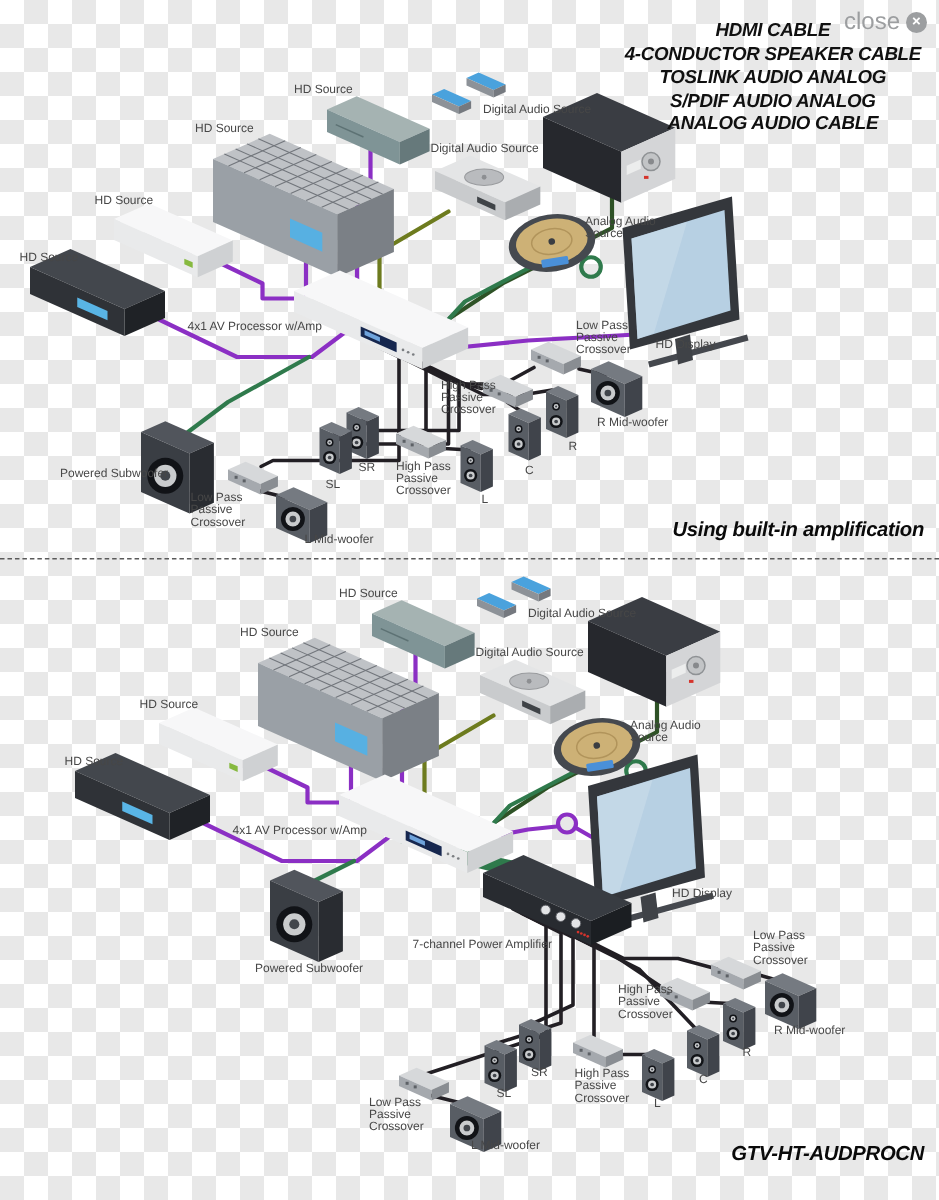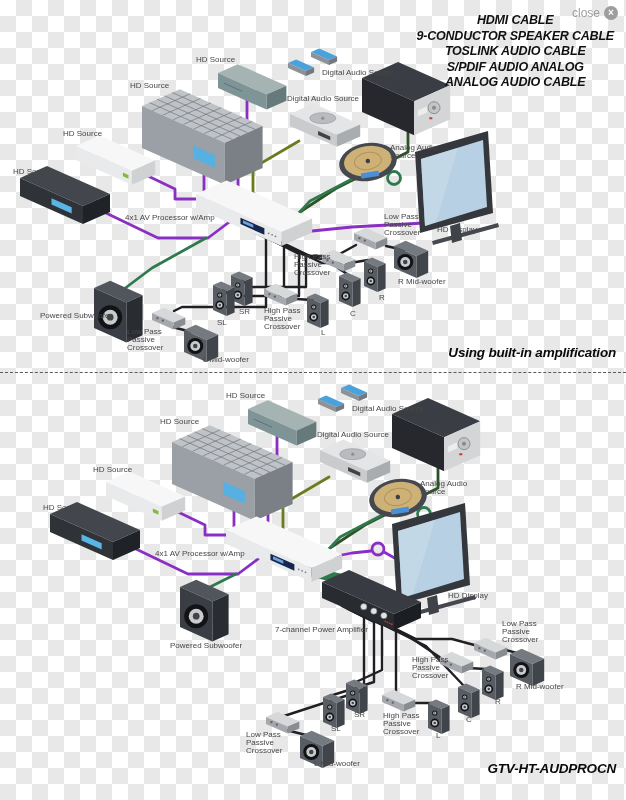--- a/index.html
+++ b/index.html
@@ -13,21 +13,21 @@
     background-size:32px 32px;
     background-position:0 0,16px 16px;
   }
   svg{position:absolute;left:0;top:0;}
   .logo{position:absolute;left:22px;top:10px;display:flex;align-items:flex-start;}
   .logo .brand{font-size:32px;font-weight:bold;color:#6b6d70;letter-spacing:-1.5px;line-height:34px;}
   .logo .badge{display:inline-block;margin-left:3px;margin-top:2px;background:#7a7c7f;color:#fff;
     font-weight:bold;font-size:23px;line-height:29px;padding:0 5px;border-radius:7px;}
   .logo .reg{font-size:8px;color:#8a8c8f;align-self:flex-end;margin-left:2px;margin-bottom:2px;}
   .close-btn{position:absolute;right:8px;top:6px;display:flex;align-items:center;gap:4px;cursor:pointer;}
-  .close-btn .close-word{font-size:12px;color:#9c9ea0;}
+  .close-btn .close-word{font-size:16px;color:#9c9ea0;}
   .close-btn .close-circle{display:inline-block;width:14px;height:14px;border-radius:50%;
     background:#9c9ea0;color:#fff;font-size:10px;font-weight:bold;line-height:14px;text-align:center;}
   .legend{position:absolute;right:12px;top:26px;}
   .legend-row{display:flex;align-items:center;justify-content:flex-end;gap:7px;margin-bottom:7.5px;height:8px;flex-direction:column;}
   .legend-label{font-size:12.5px;font-weight:bold;font-style:italic;color:#101010;letter-spacing:-0.2px;white-space:nowrap;}
   .legend-swatch{display:inline-block;width:45px;height:8px;background:#888;}
   .caption{position:absolute;right:10px;font-size:13.5px;font-weight:bold;font-style:italic;color:#0a0a0a;
     letter-spacing:-0.2px;white-space:nowrap;}
   .caption-1{top:345px;}
   .caption-2{top:740px;}
@@ -559,25 +559,25 @@
     <span class="close-word">close</span>
     <span class="close-circle">×</span>
   </div>
 
   <div class="legend">
     <div class="legend-row">
       <span class="legend-label">HDMI CABLE</span>
       <span class="legend-swatch" style="background: rgb(139, 47, 196);"></span>
     </div>
     <div class="legend-row">
-      <span class="legend-label">9-CONDUCTOR SPEAKER CABLE</span>
+      <span class="legend-label">4-CONDUCTOR SPEAKER CABLE</span>
       <span class="legend-swatch" style="background: rgb(34, 31, 36);"></span>
     </div>
     <div class="legend-row">
-      <span class="legend-label">TOSLINK AUDIO CABLE</span>
+      <span class="legend-label">TOSLINK AUDIO ANALOG</span>
       <span class="legend-swatch" style="background: rgb(109, 123, 30);"></span>
     </div>
     <div class="legend-row">
       <span class="legend-label">S/PDIF AUDIO ANALOG</span>
       <span class="legend-swatch" style="background: rgb(46, 82, 38);"></span>
     </div>
     <div class="legend-row">
       <span class="legend-label">ANALOG AUDIO CABLE</span>
       <span class="legend-swatch" style="background: rgb(47, 122, 76);"></span>
     </div>

